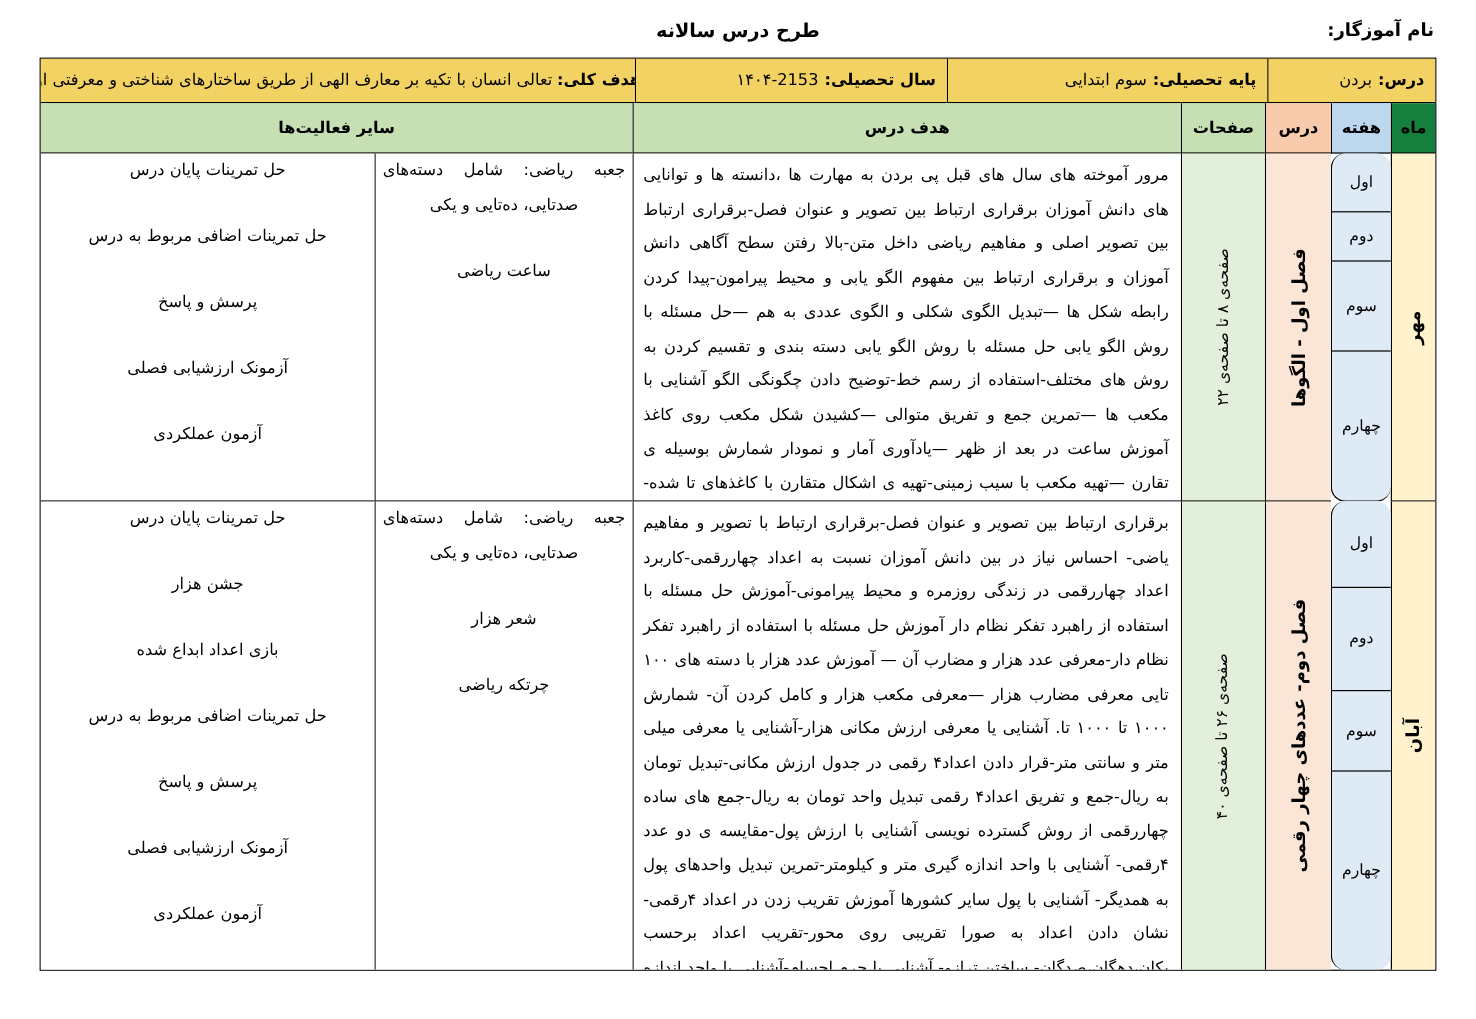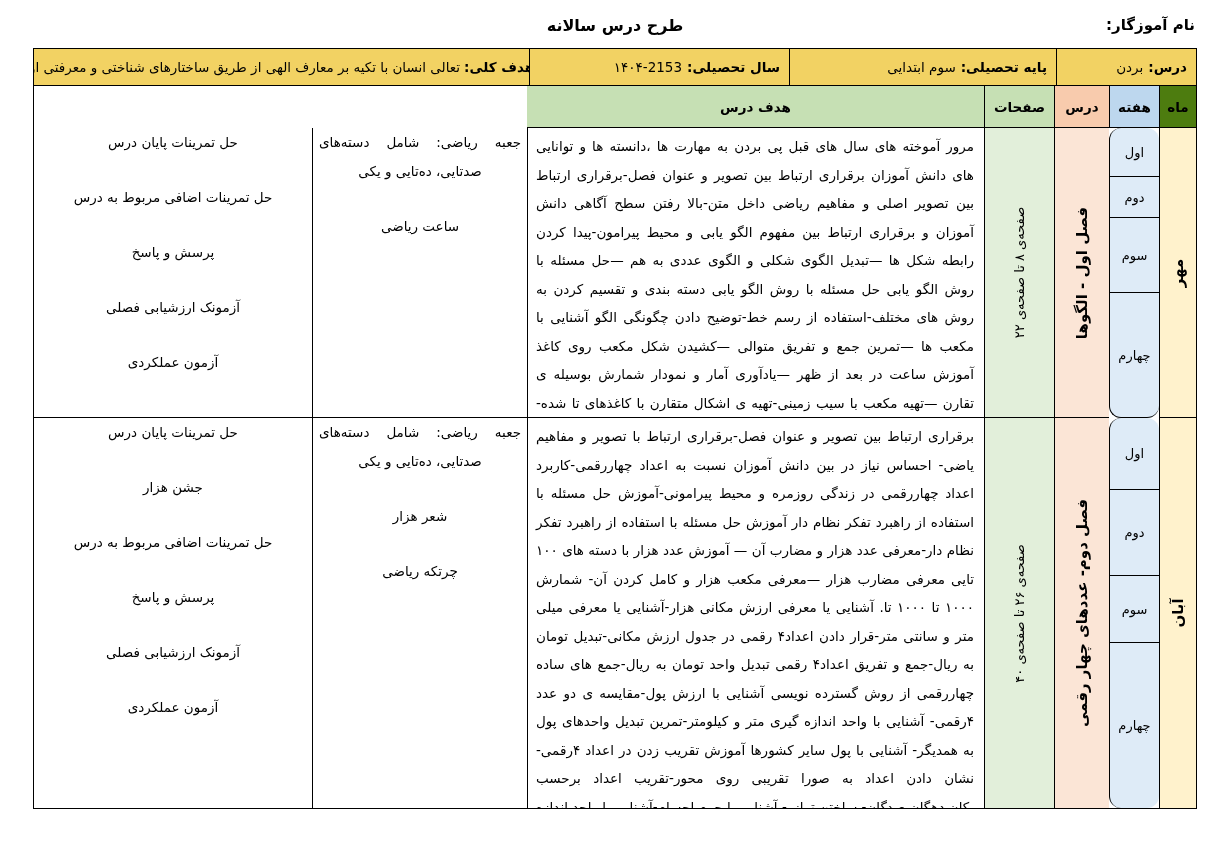--- a/index.html
+++ b/index.html
@@ -26,21 +26,21 @@
   
   .heads{height:42px;}
   .heads .c{display:flex;align-items:center;justify-content:center;font-weight:bold;font-size:13.5px;}
   .w-month{width:37px;}
   .w-week{width:50px;}
   .w-lesson{width:55px;}
   .w-pages{width:70px;}
   .w-obj{width:457px;}
   .w-mat{width:215px;}
   .w-act{flex:1;}
-  .h-gold{background:#4d7c0f;}
+  .h-gold{background:#15803d;}
   .h-blue{background:#BDD7EE;}
   .h-peach{background:#F8CBAD;}
   .h-green{background:#C6E0B4;}
   
   .row1{height:290px;}
   .row2{height:390px;}
   .bg-month{background:#FFF2CC;}
   .bg-week{background:#DEEBF7;}
   .bg-lesson{background:#FBE5D6;}
   .bg-pages{background:#E2EFDA;}
@@ -85,20 +85,21 @@
       <span class="val">تعالی انسان با تکیه بر معارف الهی از طریق ساختارهای شناختی و معرفتی او</span>
     </div>
   </div>
 
   <div class="r heads">
     <div class="c w-month h-gold">ماه</div>
     <div class="c w-week h-blue">هفته</div>
     <div class="c w-lesson h-peach">درس</div>
     <div class="c w-pages h-green">صفحات</div>
     <div class="c w-obj h-green">هدف درس</div>
+    <div class="c w-act h-green">سایر فعالیت‌ها</div>
   </div>
 
   <div class="r row1">
     <div class="c w-month bg-month">
       <div class="vwrap">
           <span class="vtext month-t">مهر</span>
         </div>
     </div>
     <div class="c w-week weekcol bg-week">
       <div class="wk" style="height:49px;">اول</div>
@@ -154,20 +155,21 @@
     </div>
     <div class="c w-obj obj">برقراری ارتباط بین تصویر و عنوان فصل-برقراری ارتباط با تصویر و مفاهیم یاضی- احساس نیاز در بین دانش آموزان نسبت به اعداد چهاررقمی-کاربرد اعداد چهاررقمی در زندگی روزمره و محیط پیرامونی-آموزش حل مسئله با استفاده از راهبرد تفکر نظام دار آموزش حل مسئله با استفاده از راهبرد تفکر نظام دار-معرفی عدد هزار و مضارب آن — آموزش عدد هزار با دسته های ۱۰۰ تایی معرفی مضارب هزار —معرفی مکعب هزار و کامل کردن آن- شمارش ۱۰۰۰ تا ۱۰۰۰ تا. آشنایی یا معرفی ارزش مکانی هزار-آشنایی یا معرفی میلی متر و سانتی متر-قرار دادن اعداد۴ رقمی در جدول ارزش مکانی-تبدیل تومان به ریال-جمع و تفریق اعداد۴ رقمی تبدیل واحد تومان به ریال-جمع های ساده چهاررقمی از روش گسترده نویسی آشنایی با ارزش پول-مقایسه ی دو عدد ۴رقمی- آشنایی با واحد اندازه گیری متر و کیلومتر-تمرین تبدیل واحدهای پول به همدیگر- آشنایی با پول سایر کشورها آموزش تقریب زدن در اعداد ۴رقمی-نشان دادن اعداد به صورا تقریبی روی محور-تقریب اعداد برحسب یکان،دهگان،صدگان- ساختن ترازو- آشنایی با جرم اجسام-آشنایی با واحد اندازه گیری گرم و کیلوگرم</div>
     <div class="c w-mat mid">
       <p class="just">جعبه ریاضی: شامل دسته‌های صدتایی، ده‌تایی و یکی</p>
       <p>شعر هزار</p>
       <p>چرتکه ریاضی</p>
     </div>
     <div class="c w-act mid">
       <p>حل تمرینات پایان درس</p>
       <p>جشن هزار</p>
+      <p>بازی اعداد ابداع شده</p>
       <p>حل تمرینات اضافی مربوط به درس</p>
       <p>پرسش و پاسخ</p>
       <p>آزمونک ارزشیابی فصلی</p>
       <p>آزمون عملکردی</p>
     </div>
   </div>
 
 </div>
 
 </body></html>

